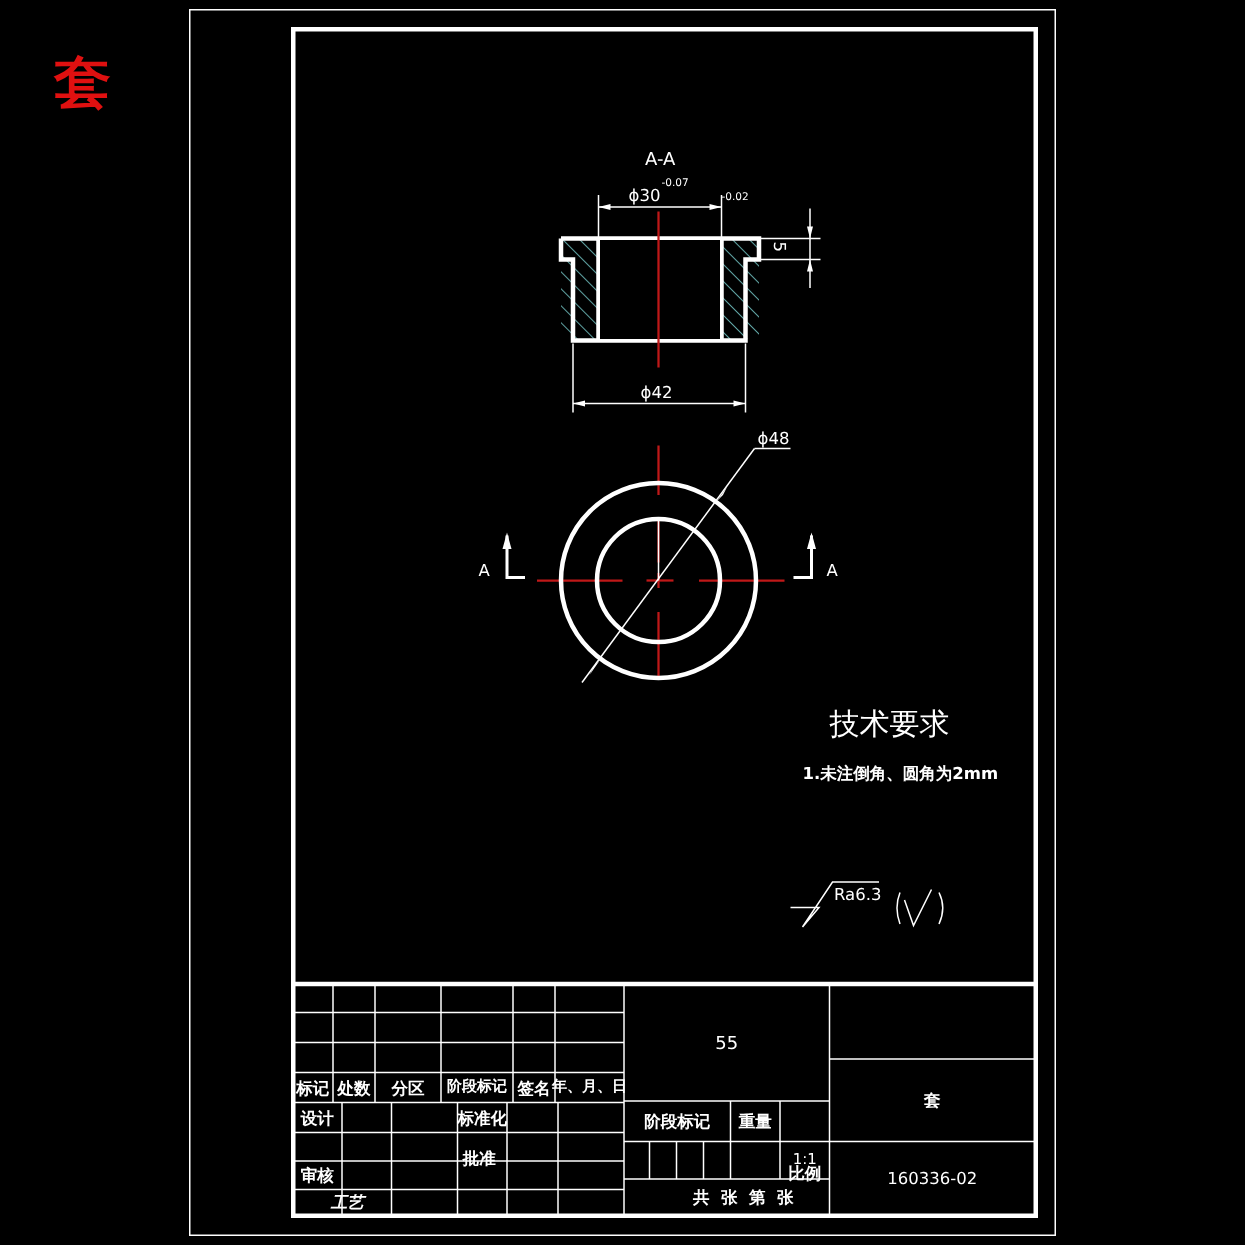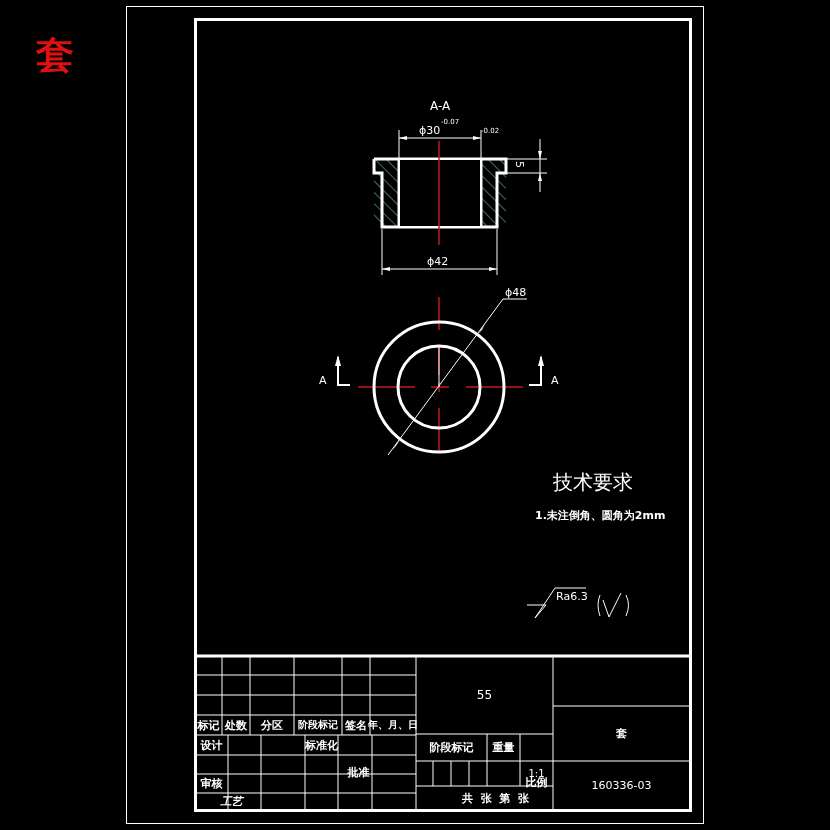--- a/index.html
+++ b/index.html
@@ -145,24 +145,24 @@
   <div class="cell-txt" style="left:222px;top:715px;width:28px;height:20px;">处数</div>
   <div class="cell-txt" style="left:250px;top:715px;width:44px;height:20px;">分区</div>
   <div class="cell-txt" style="left:294px;top:715px;width:48px;height:20px;font-size:10px;">阶段标记</div>
   <div class="cell-txt" style="left:342px;top:715px;width:28px;height:20px;">签名</div>
   <div class="cell-txt" style="left:370px;top:715px;width:46px;height:20px;font-size:10px;">年、月、日</div>
 
   <div class="cell-txt" style="left:195px;top:735px;width:33px;height:20px;">设计</div>
   <div class="cell-txt" style="left:305px;top:735px;width:33px;height:20px;">标准化</div>
   <div class="cell-txt" style="left:195px;top:774px;width:33px;height:19px;">审核</div>
   <div class="cell-txt" style="left:203px;top:793px;width:57px;height:17px;font-style:italic;">工艺</div>
-  <div class="cell-txt" style="left:305px;top:764px;width:29px;height:17px;padding-left:39px;">批准</div>
+  <div class="cell-txt" style="left:305px;top:764px;width:29px;height:17px;">批准</div>
 
   <div class="cell-txt" style="left:416px;top:656px;width:137px;height:78px;font-weight:normal;font-size:12px;">55</div>
   <div class="cell-txt" style="left:416px;top:734px;width:71px;height:27px;">阶段标记</div>
   <div class="cell-txt" style="left:487px;top:734px;width:33px;height:27px;">重量</div>
   <div class="cell-txt" style="left:520px;top:734px;width:33px;height:27px;margin-top:35px;">比例</div>
   <div class="cell-txt" style="left:520px;top:761px;width:33px;height:25px;font-weight:normal;font-size:10px;">1:1</div>
   <div class="cell-txt" style="left:416px;top:786px;width:159px;height:24px;white-space:pre;">共  张  第  张</div>
 
   <div class="cell-txt" style="left:553px;top:706px;width:137px;height:55px;">套</div>
-  <div class="cell-txt" style="left:553px;top:761px;width:137px;height:49px;font-weight:normal;font-size:11px;">160336-03</div>
+  <div class="cell-txt" style="left:553px;top:761px;width:137px;height:49px;font-weight:normal;font-size:11px;">160336-02</div>
 </div>
 
 </body></html>

